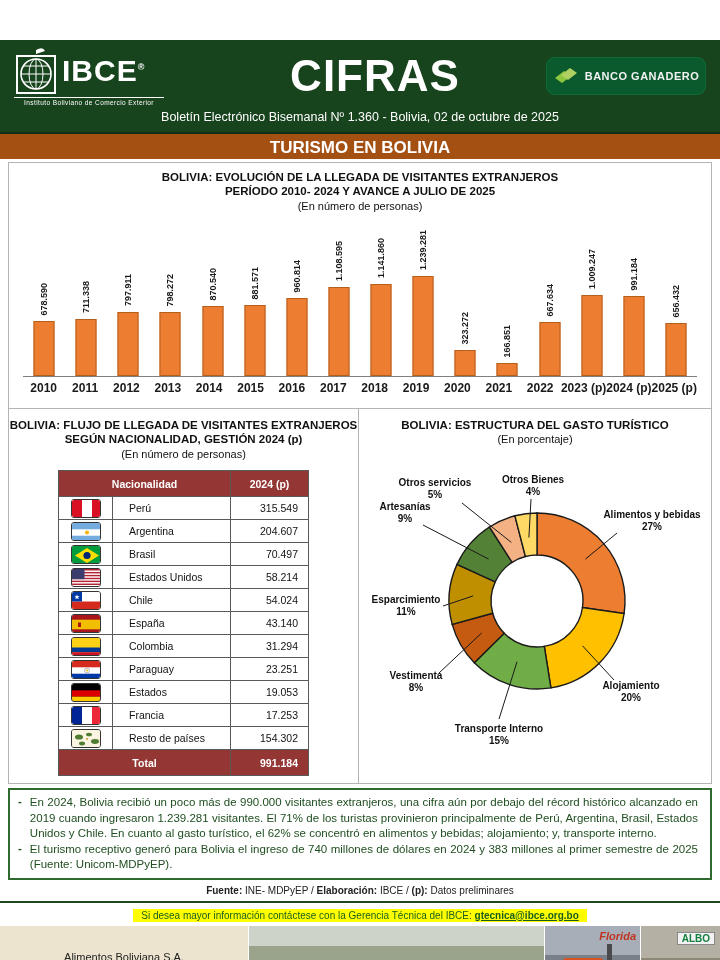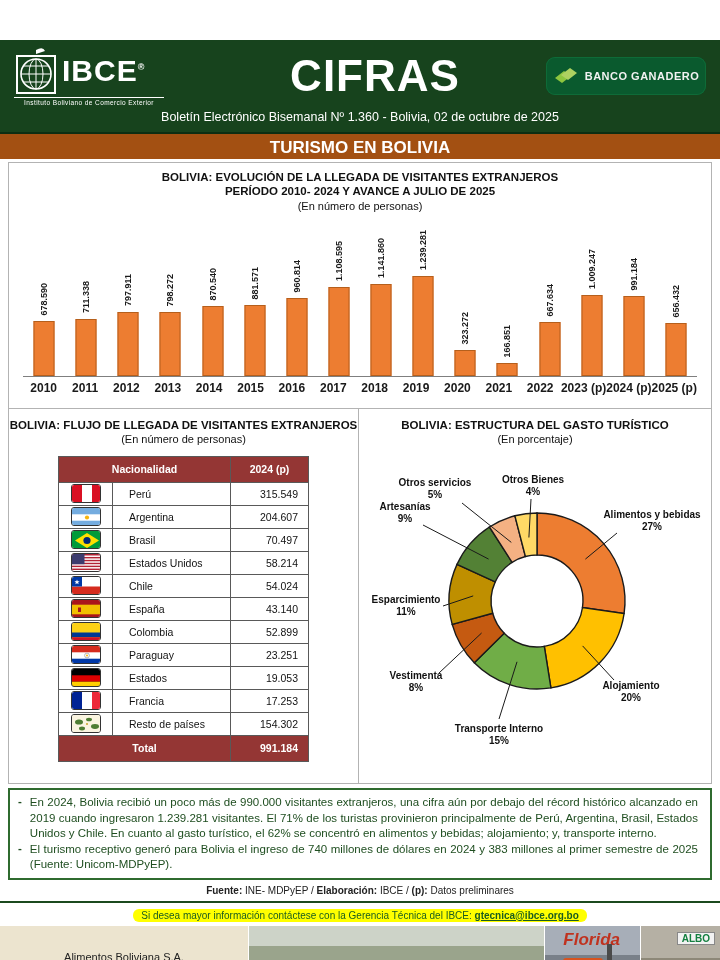--- a/index.html
+++ b/index.html
@@ -68,40 +68,40 @@
   .note { display:flex; gap:8px; }
   .note .dash { flex:0 0 auto; font-weight:bold; }
   .note .ntext { text-align:justify; line-height:1.35; }
 
   .source-line { text-align:center; font-size:10px; margin-top:5px; color:#222; }
   .source-line b { font-weight:bold; }
 
   .contact-rule { border-top:2px solid #1b4a1e; margin-top:5px; }
   .contact-row { text-align:center; margin-top:2px; }
   .contact-strip { display:inline-block; background:#ffff00; padding:1px 8px;
-                   font-size:10px; color:#1a5c20;border-radius:6px; }
+                   font-size:10px; color:#1a5c20; }
   .contact-strip a { color:#1a5c20; font-weight:bold; text-decoration:underline; }
 
   
   .albo { height:72px; display:flex; margin-top:3px; }
   .albo-logo { width:248px; background:#ece4cf; display:flex; flex-direction:column;
                align-items:center; justify-content:center; }
   .albo-line1 { display:flex; align-items:flex-end; gap:2px; }
   .albo-word { font-size:26px; font-weight:bold; color:#141414; letter-spacing:1px; line-height:.9; }
   .albo-sub { font-size:11px; color:#222; margin-top:1px; }
   .albo-slogan { font-size:8.5px; font-style:italic; font-weight:bold; color:#333; align-self:flex-end; margin-right:28px; }
   .photo { position:relative; height:72px; }
   .photo-cars { flex:1; background:linear-gradient(#cdd3c8 0 28%, #9aa48c 28% 55%, #77815f 55% 100%);
                 border-left:1px solid #fff; }
   .photo-cars:before { content:""; position:absolute; left:5%; right:5%; top:55%; height:30%;
                 background:repeating-linear-gradient(90deg,#e8e8e8 0 9px,#9aa48c 9px 14px,#c0c4b5 14px 22px,#77815f 22px 27px); opacity:.8; }
   .photo-forklift { width:96px; background:linear-gradient(#a7aeb8 0 40%, #798089 40% 100%); border-left:1px solid #fff; }
   .fk-body { position:absolute; left:18px; bottom:14px; width:40px; height:26px; background:#d8531f; border-radius:3px; }
   .fk-mast { position:absolute; left:62px; bottom:12px; width:5px; height:42px; background:#4a4a4a; }
-  .photo-label-florida { position:absolute; right:20px; top:4px; color:#c0321f; font-weight:bold; font-size:17px; font-style:italic; }
+  .photo-label-florida { position:absolute; right:4px; top:4px; color:#c0321f; font-weight:bold; font-size:11px; font-style:italic; }
   .photo-warehouse { width:80px; background:linear-gradient(#b5b0a4 0 45%, #8d8878 45% 100%); border-left:1px solid #fff; }
   .wh-sign { position:absolute; right:5px; top:6px; background:#f2f2f2; color:#148040; font-weight:bold;
              font-size:10px; padding:0 4px; border:1px solid #888; }
   .wh-crates { position:absolute; left:8px; bottom:8px; width:60px; height:22px;
              background:repeating-linear-gradient(90deg,#b08d4f 0 12px,#8f6f3a 12px 24px); }
 
   
   .globe-box { width:44px; height:48px; position:relative; }
   .diamond-icon { width:26px; height:20px; }
 </style>
@@ -233,20 +233,21 @@
           <div class="x-label">2023 (p)</div>
           <div class="x-label">2024 (p)</div>
           <div class="x-label">2025 (p)</div>
         </div>
     </div>
 
     <div class="bottom-row">
 
       <div class="panel-left">
         <div class="c-title">BOLIVIA: FLUJO DE LLEGADA DE VISITANTES EXTRANJEROS</div>
+        <div class="c-title">SEGÚN NACIONALIDAD, GESTIÓN 2024 (p)</div>
         <div class="c-unit">(En número de personas)</div>
         <table class="nat">
           <thead>
             <tr>
               <th class="th-maroon" colspan="2">Nacionalidad</th>
               <th class="th-maroon">2024 (p)</th>
             </tr>
           </thead>
           <tbody id="nat-rows">
               <tr>
@@ -311,21 +312,21 @@
                 <td class="name-cell">España</td>
                 <td class="val-cell">43.140</td>
               </tr>
               <tr>
                 <td class="flag-cell"><span class="flag"><svg width="30" height="19" viewBox="0 0 30 19">
                       <rect width="30" height="19" fill="#FCD116"></rect>
                       <rect y="9.5" width="30" height="4.75" fill="#003893"></rect>
                       <rect y="14.25" width="30" height="4.75" fill="#CE1126"></rect>
                     </svg></span></td>
                 <td class="name-cell">Colombia</td>
-                <td class="val-cell">52.899</td>
+                <td class="val-cell">31.294</td>
               </tr>
               <tr>
                 <td class="flag-cell"><span class="flag"><svg width="30" height="19" viewBox="0 0 30 19">
                       <rect width="30" height="19" fill="#fff"></rect>
                       <rect width="30" height="6.3" fill="#D52B1E"></rect>
                       <rect y="12.7" width="30" height="6.3" fill="#0038A8"></rect>
                       <circle cx="15" cy="9.5" r="2.4" fill="#fff" stroke="#999" stroke-width=".7"></circle>
                       <circle cx="15" cy="9.5" r="1" fill="#F6B40E"></circle>
                     </svg></span></td>
                 <td class="name-cell">Paraguay</td>

